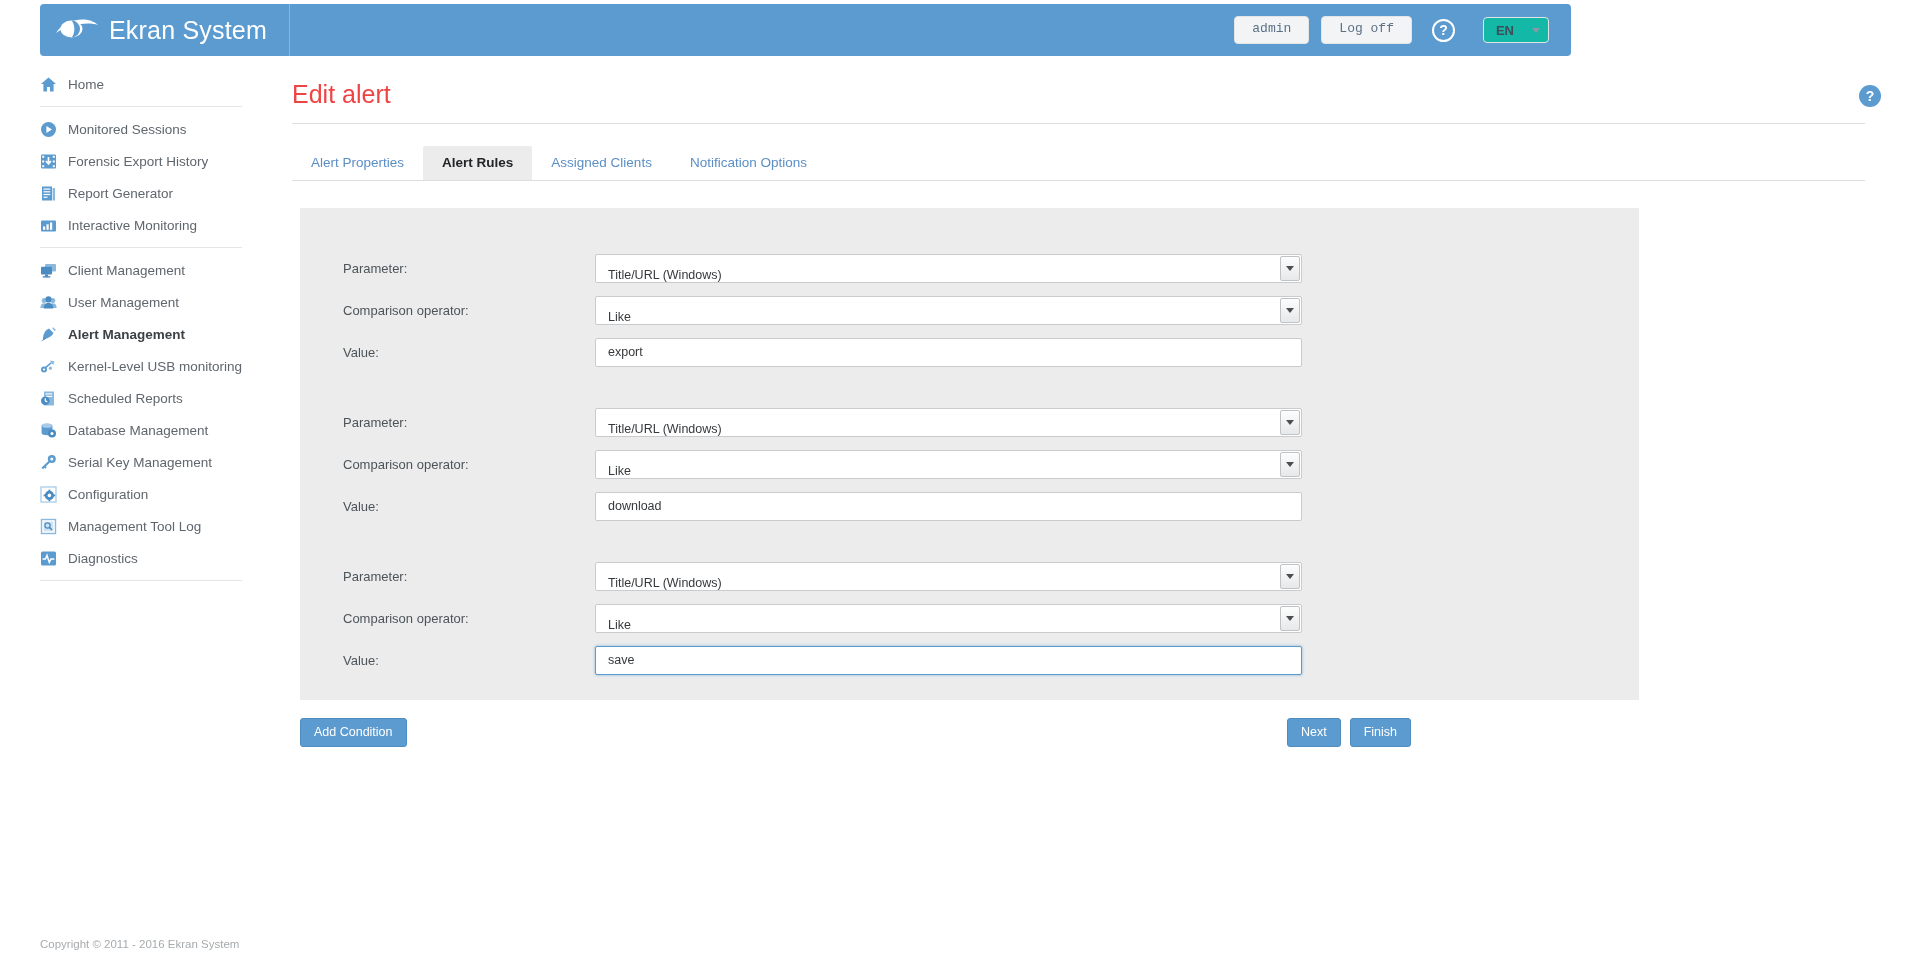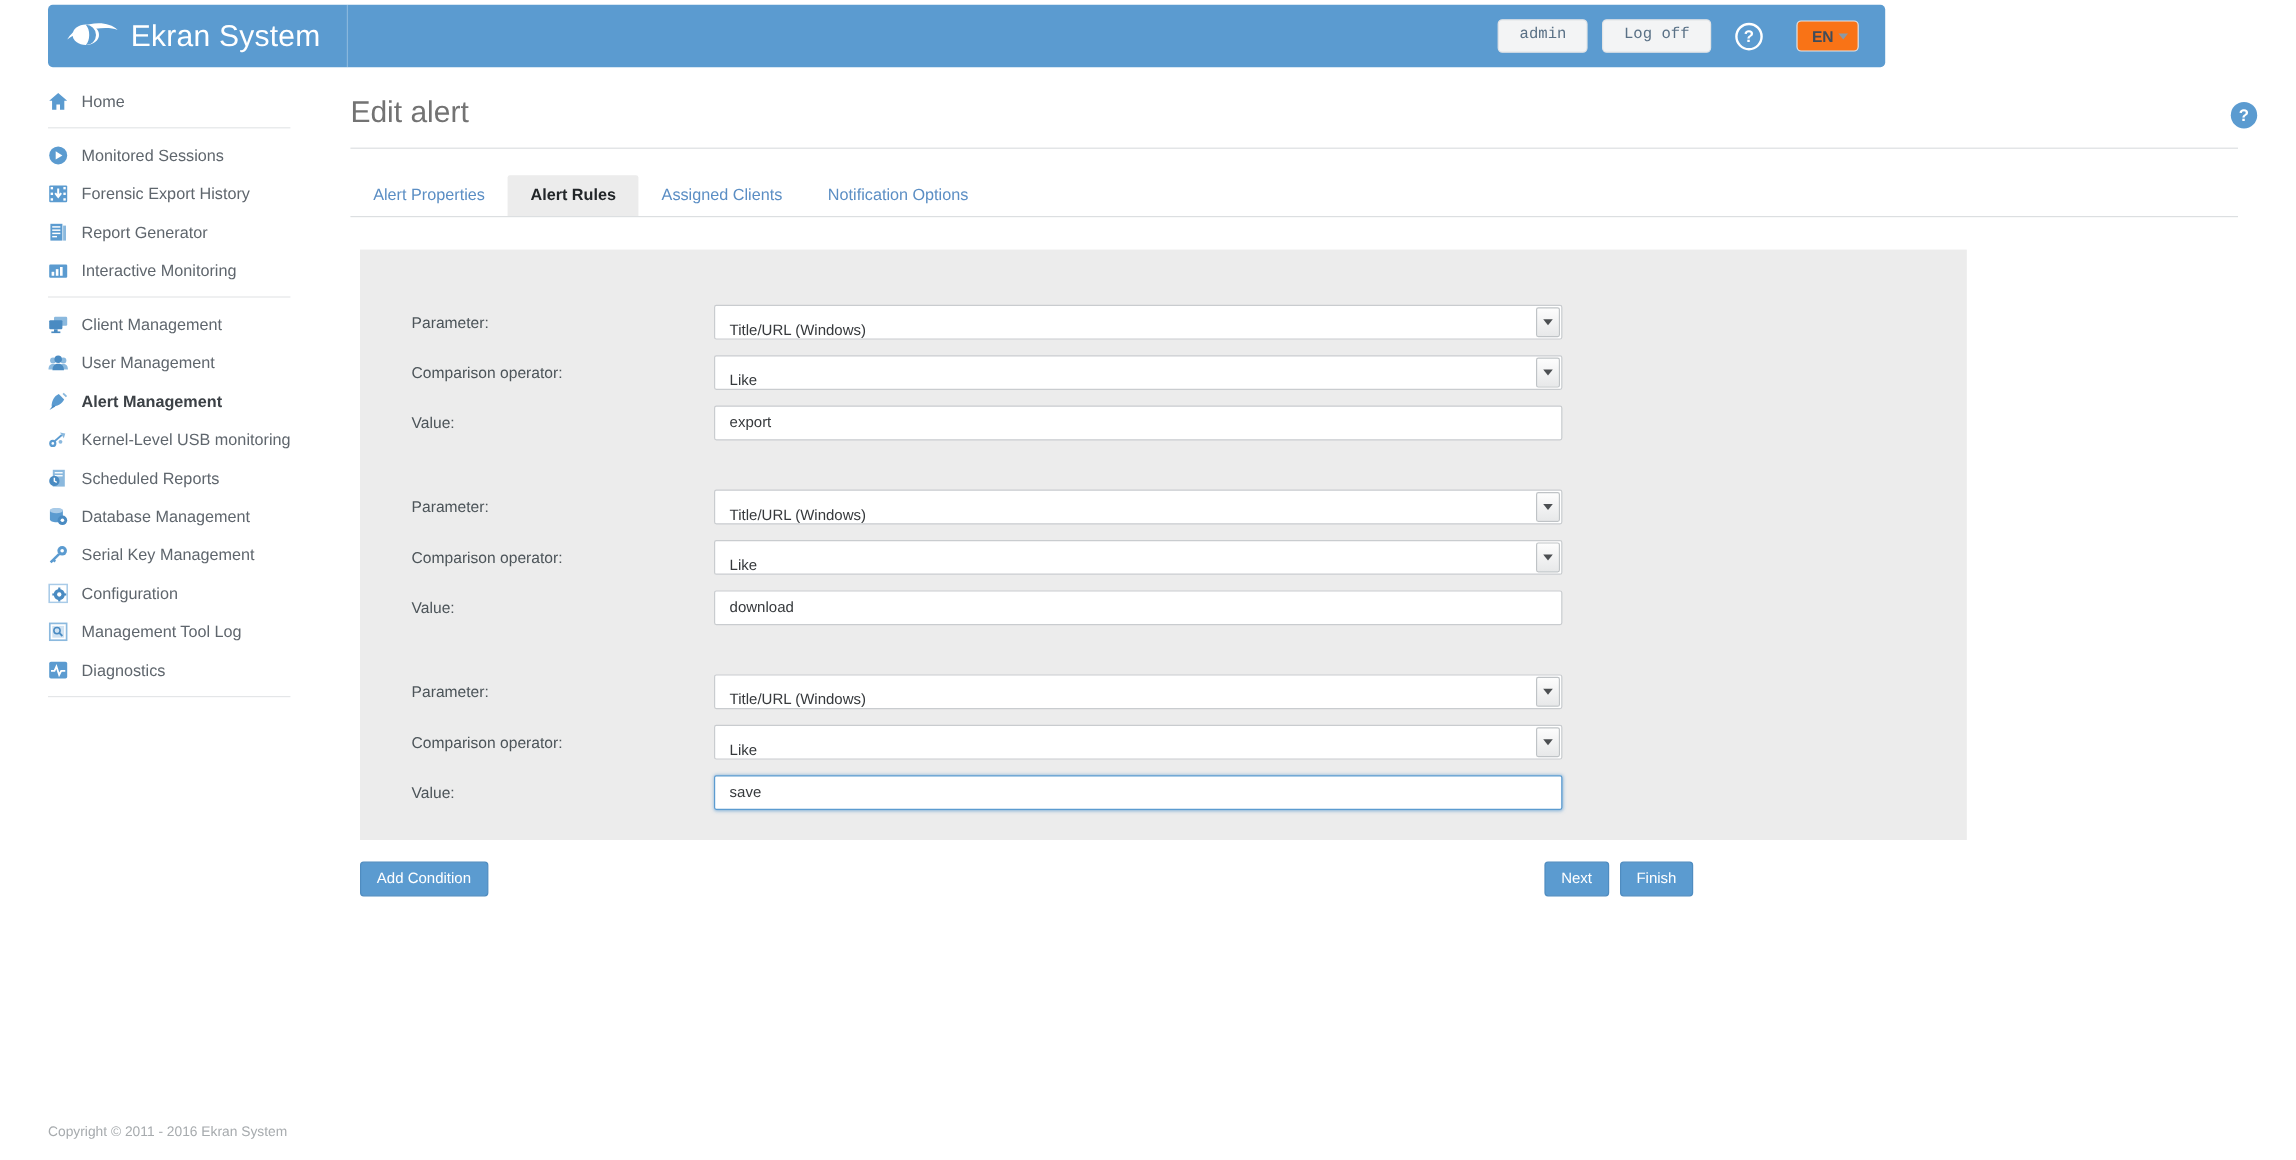--- a/index.html
+++ b/index.html
@@ -57,30 +57,30 @@
   .help-circle-hdr {
     width: 23px; height: 23px; border-radius: 50%;
     border: 2px solid #ffffff;
     color: #ffffff;
     font-size: 14px; font-weight: bold;
     display: flex; align-items: center; justify-content: center;
     cursor: pointer;
     margin-left: 8px;
   }
   .lang-select {
-    background: #f97316;
+    background: #14b8a6;
     border: 1px solid #e2e4e6;
     border-radius: 4px;
     min-width: 52px;
     height: 26px;
     display: flex; align-items: center;
     padding: 0 8px 0 12px;
     margin-left: 16px;
     cursor: pointer;
-    gap: 4px;
+    gap: 18px;
   }
   .lang-select .lbl { font-size: 13px; color: #3f4c5a; font-weight: bold; }
   .caret-dn {
     width: 0; height: 0;
     border-left: 4px solid transparent;
     border-right: 4px solid transparent;
     border-top: 5px solid #8b99a6;
   }
 
   
@@ -112,21 +112,21 @@
   .nav-item.active .txt { color: #3c4146; font-weight: bold; }
 
   
   .main {
     position: absolute;
     left: 252px; top: 68px;
     right: 0;
   }
   .page-title {
     font-size: 25px;
-    color: #737373;
+    color: #ef4444;
     padding: 12px 0 14px 40px;
     margin: 0;
     font-weight: normal;
   }
   .title-rule {
     height: 1px; background: #dcdfe1;
     margin: 0 48px 0 40px;
   }
   .help-circle-page {
     position: absolute;

